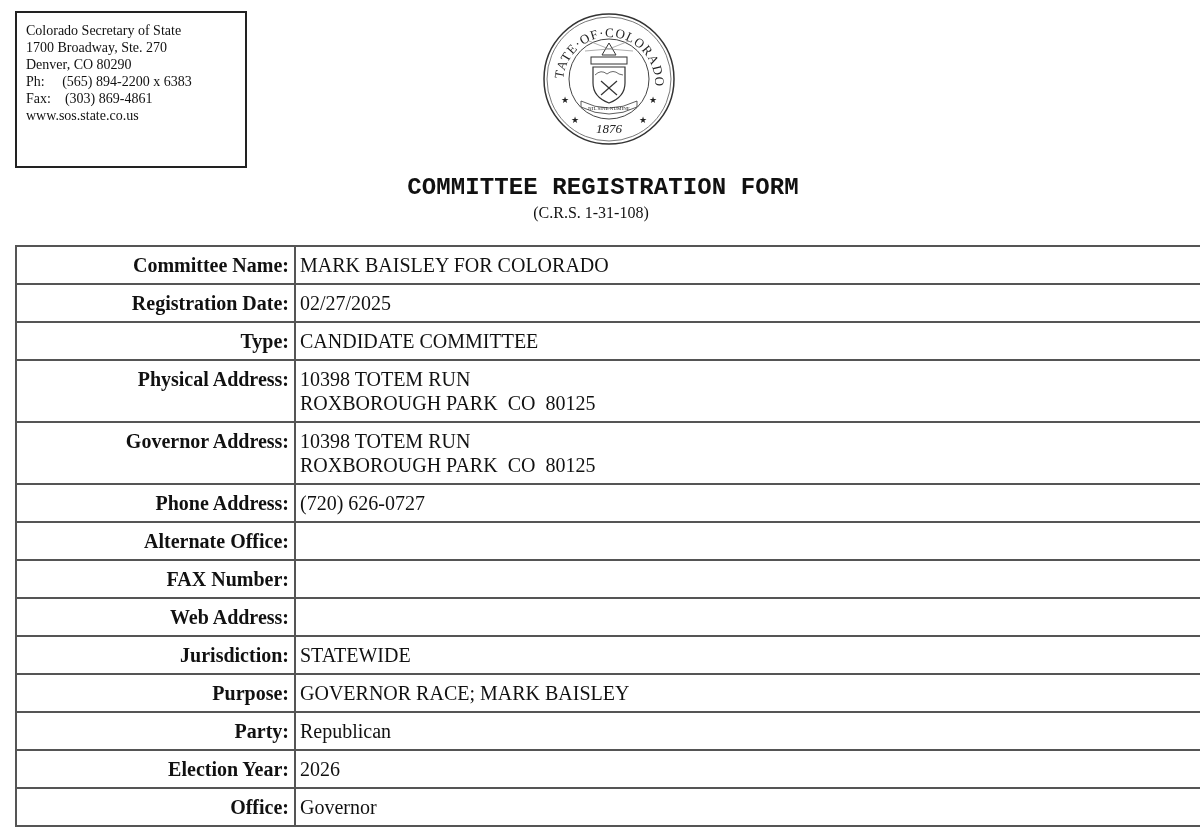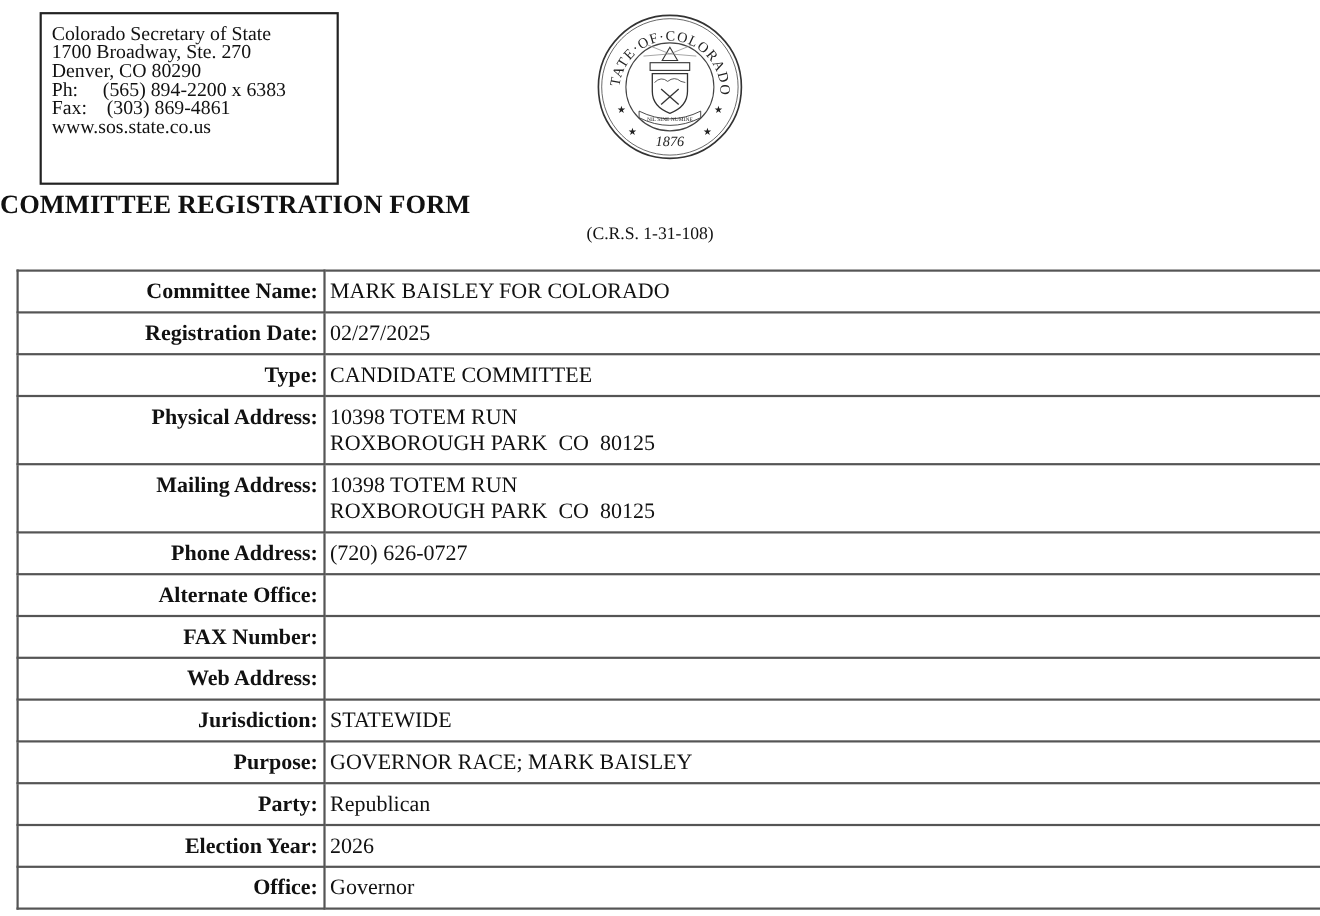--- a/index.html
+++ b/index.html
@@ -12,45 +12,46 @@
     }
     body {
       position: relative;
       font-family: "Liberation Serif", "DejaVu Serif", serif;
       color: #111111;
     }
     .address-box {
       position: absolute;
       left: 15px;
       top: 11px;
-      width: 272px;
+      width: 232px;
       height: 157px;
       border: 2px solid #222222;
       box-sizing: border-box;
       padding: 9px 0 0 9px;
-      font-size: 18px;
+      font-size: 14px;
       line-height: 17px;
-      margin-left: 21px;
     }
     .address-box .line { white-space: pre; display: block; }
     .seal {
       position: absolute;
       left: 541px;
       top: 11px;
       width: 136px;
       height: 136px;
     }
     .form-title {
       position: absolute;
-      left: 0;
+      left: 12px;
       width: 1182px;
       top: 174px;
+      text-align: center;
       font-weight: bold;
       font-size: 24px;
       letter-spacing: 0.1px;
+      font-family: Liberation Mono, monospace;
     }
     .form-subtitle {
       position: absolute;
       left: 0;
       width: 1182px;
       top: 204px;
       text-align: center;
       font-size: 16px;
     }
     table.reg {
@@ -158,21 +159,21 @@
         </td>
     </tr>
     <tr class="tall">
       <td class="label">Physical Address:</td>
       <td class="value">
         <span class="l">10398 TOTEM RUN</span>
         <span class="l">ROXBOROUGH PARK  CO  80125</span>
       </td>
     </tr>
     <tr class="tall">
-      <td class="label">Mailing Address:</td>
+      <td class="label">Governor Address:</td>
       <td class="value">
         <span class="l">10398 TOTEM RUN</span>
         <span class="l">ROXBOROUGH PARK  CO  80125</span>
       </td>
     </tr>
     <tr>
       <td class="label">Phone Address:</td>
       <td class="value">
           <span class="l">(720) 626-0727</span>
         </td>

